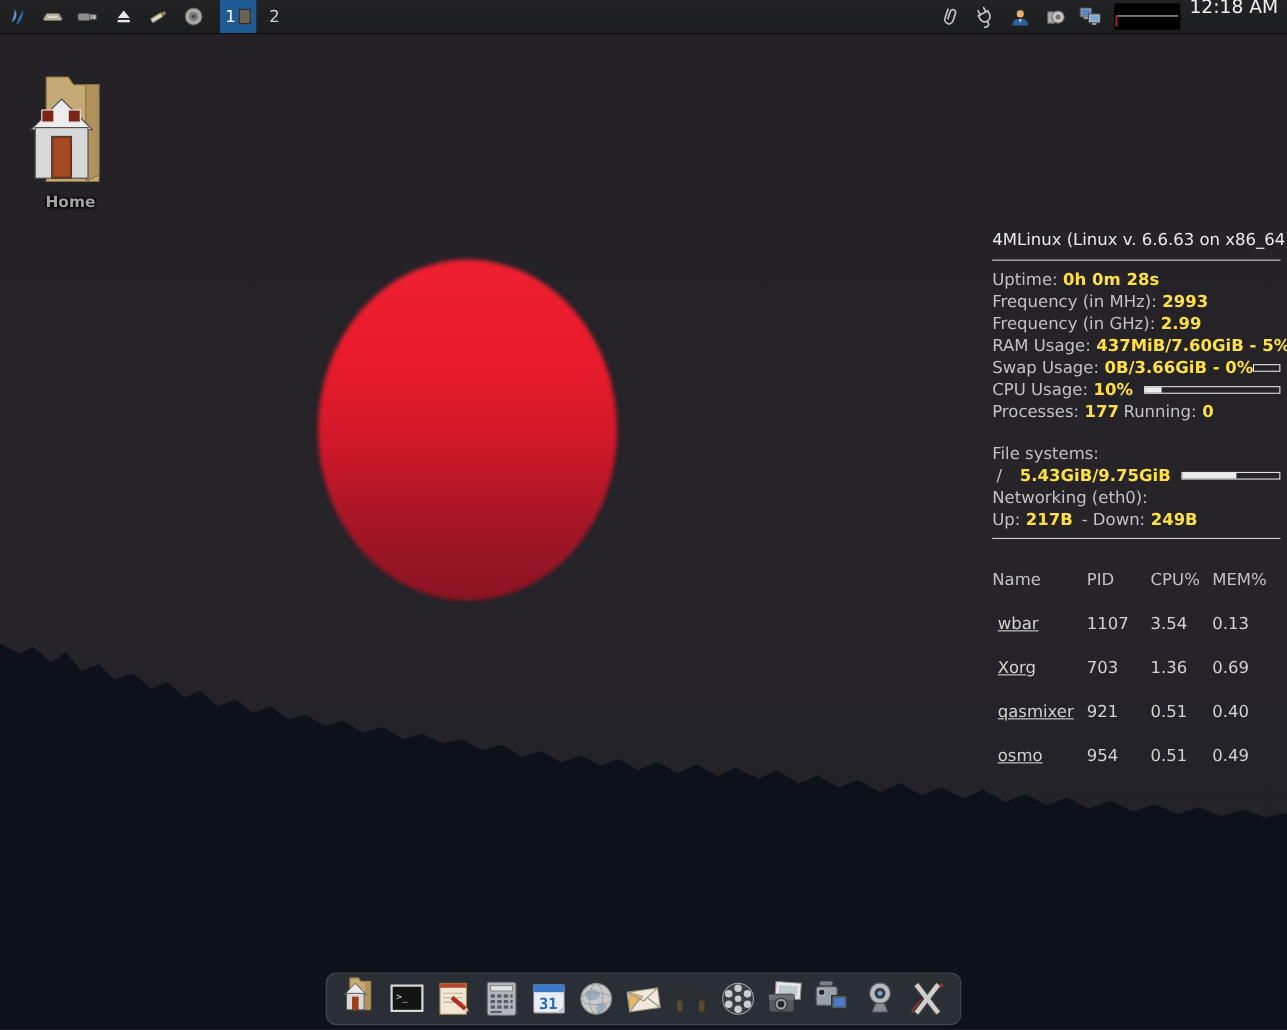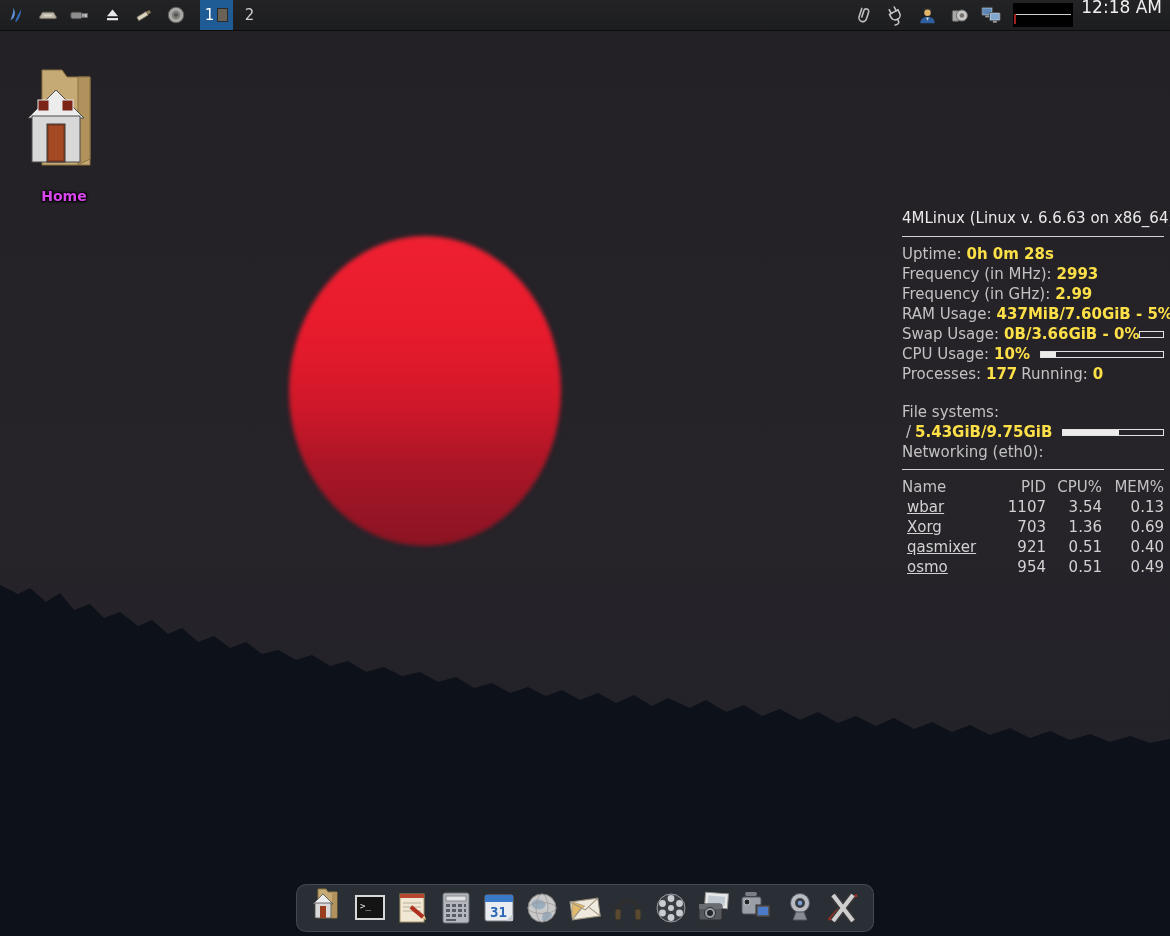--- a/index.html
+++ b/index.html
@@ -30,40 +30,40 @@
   .ws{width:33px;height:30px;display:flex;align-items:center;justify-content:center;gap:3px;color:#cfcfcf;font-size:15px;}
   .ws.active{background:#1f5b94;color:#ffffff;}
   .ws .winrect{width:9px;height:12px;background:#6b6257;border:1px solid #2a2a2a;}
   .loadgraph{width:60px;height:24px;background:#000;position:relative;margin:0 6px;}
   .loadgraph .line{position:absolute;left:2px;right:2px;top:11px;height:1px;background:#cfcfcf;}
   .loadgraph .tick{position:absolute;left:1px;bottom:3px;width:2px;height:10px;background:#a02020;}
   .clock{margin:0 8px 16px 2px;font-size:17px;color:#efefef;white-space:nowrap;}
   
   .desktop-icon{position:absolute;left:14px;top:62px;width:100px;text-align:center;cursor:default;}
   .desktop-icon .label{
-    margin-top:12px;font-size:14px;font-weight:bold;color:#d946ef;
+    margin-top:0;font-size:14px;font-weight:bold;color:#a3a3a3;
     text-shadow:1px 1px 2px #000,-1px 1px 2px #000,1px -1px 2px #000;
   }
   
   .conky{position:absolute;right:6px;top:208px;width:262px;color:#c6c6c6;font-size:15px;line-height:20px;}
   .conky .title{text-align:center;color:#eaeaea;margin-bottom:8px;white-space:nowrap;}
   .conky hr{border:none;border-top:1px solid #d2d2d2;margin:7px 0;}
   .conky .l{color:#c2c2c2;}
   .conky .v{color:#fde047;font-weight:bold;margin-left:5px;}
   .stat{display:flex;align-items:center;height:20px;white-space:nowrap;}
   .cbar{height:7px;border:1px solid #e2e2e2;position:relative;box-sizing:border-box;}
   .cbar .fill{position:absolute;left:0;top:0;bottom:0;background:#ececec;}
   .bar-swap{width:52px;margin-left:auto;}
   .bar-grow{flex:1;margin-left:10px;}
   .gap{height:18px;}
   .fsline{display:flex;align-items:center;height:20px;white-space:nowrap;}
   .fsline .mount{color:#c2c2c2;margin:0 2px 0 4px;}
   .toptable{display:grid;grid-template-columns:1fr 58px 56px 62px;color:#d2d2d2;}
-  .toptable .cell{height:20px;line-height:20px;white-space:nowrap;}
-  .toptable .num{text-align:right;}
+  .toptable .cell{height:20px;line-height:20px;white-space:nowrap;margin-top:20px;}
+  .toptable .num{}
   .toptable .name{padding-left:5px;text-decoration:underline;}
   .toptable .hdr{color:#c2c2c2;padding-left:0;}
   
   .dock{
     position:absolute;left:50%;bottom:4px;transform:translateX(-50%);
     height:46px;padding:0 12px;display:flex;align-items:center;gap:7px;
     background:rgba(78,82,88,0.45);border-radius:10px;border:1px solid rgba(120,124,130,0.35);
   }
   .dock-item{width:36px;height:36px;display:flex;align-items:flex-end;justify-content:center;cursor:pointer;}
   .dock-item svg{width:36px;height:36px;}
@@ -236,27 +236,33 @@
     <span class="v">177</span>
     <span class="l" style="margin-left:4px">Running:</span>
     <span class="v">0</span>
   </div>
   <div class="gap"></div>
   <div class="stat">
     <span class="l">File systems:</span>
   </div>
   <div class="fsline">
     <span class="mount">/</span>
-    <span class="v" style="margin-left:2px">5.43GiB/9.75GiB</span>
+    <span class="v" style="margin-left:14px">5.43GiB/9.75GiB</span>
     <span class="cbar bar-grow">
         <span class="fill" style="width: 56%;"></span>
       </span>
   </div>
   <div class="stat">
     <span class="l">Networking (eth0):</span>
+  </div>
+  <div class="stat">
+    <span class="l">Up:</span>
+    <span class="v">217B</span>
+    <span class="l" style="margin-left:8px">- Down:</span>
+    <span class="v">249B</span>
   </div>
   <hr>
   <div class="toptable">
     <div class="cell hdr">Name</div>
     <div class="cell hdr num">PID</div>
     <div class="cell hdr num">CPU%</div>
     <div class="cell hdr num">MEM%</div>
 
     <div class="cell name">wbar</div>
     <div class="cell num">1107</div>

